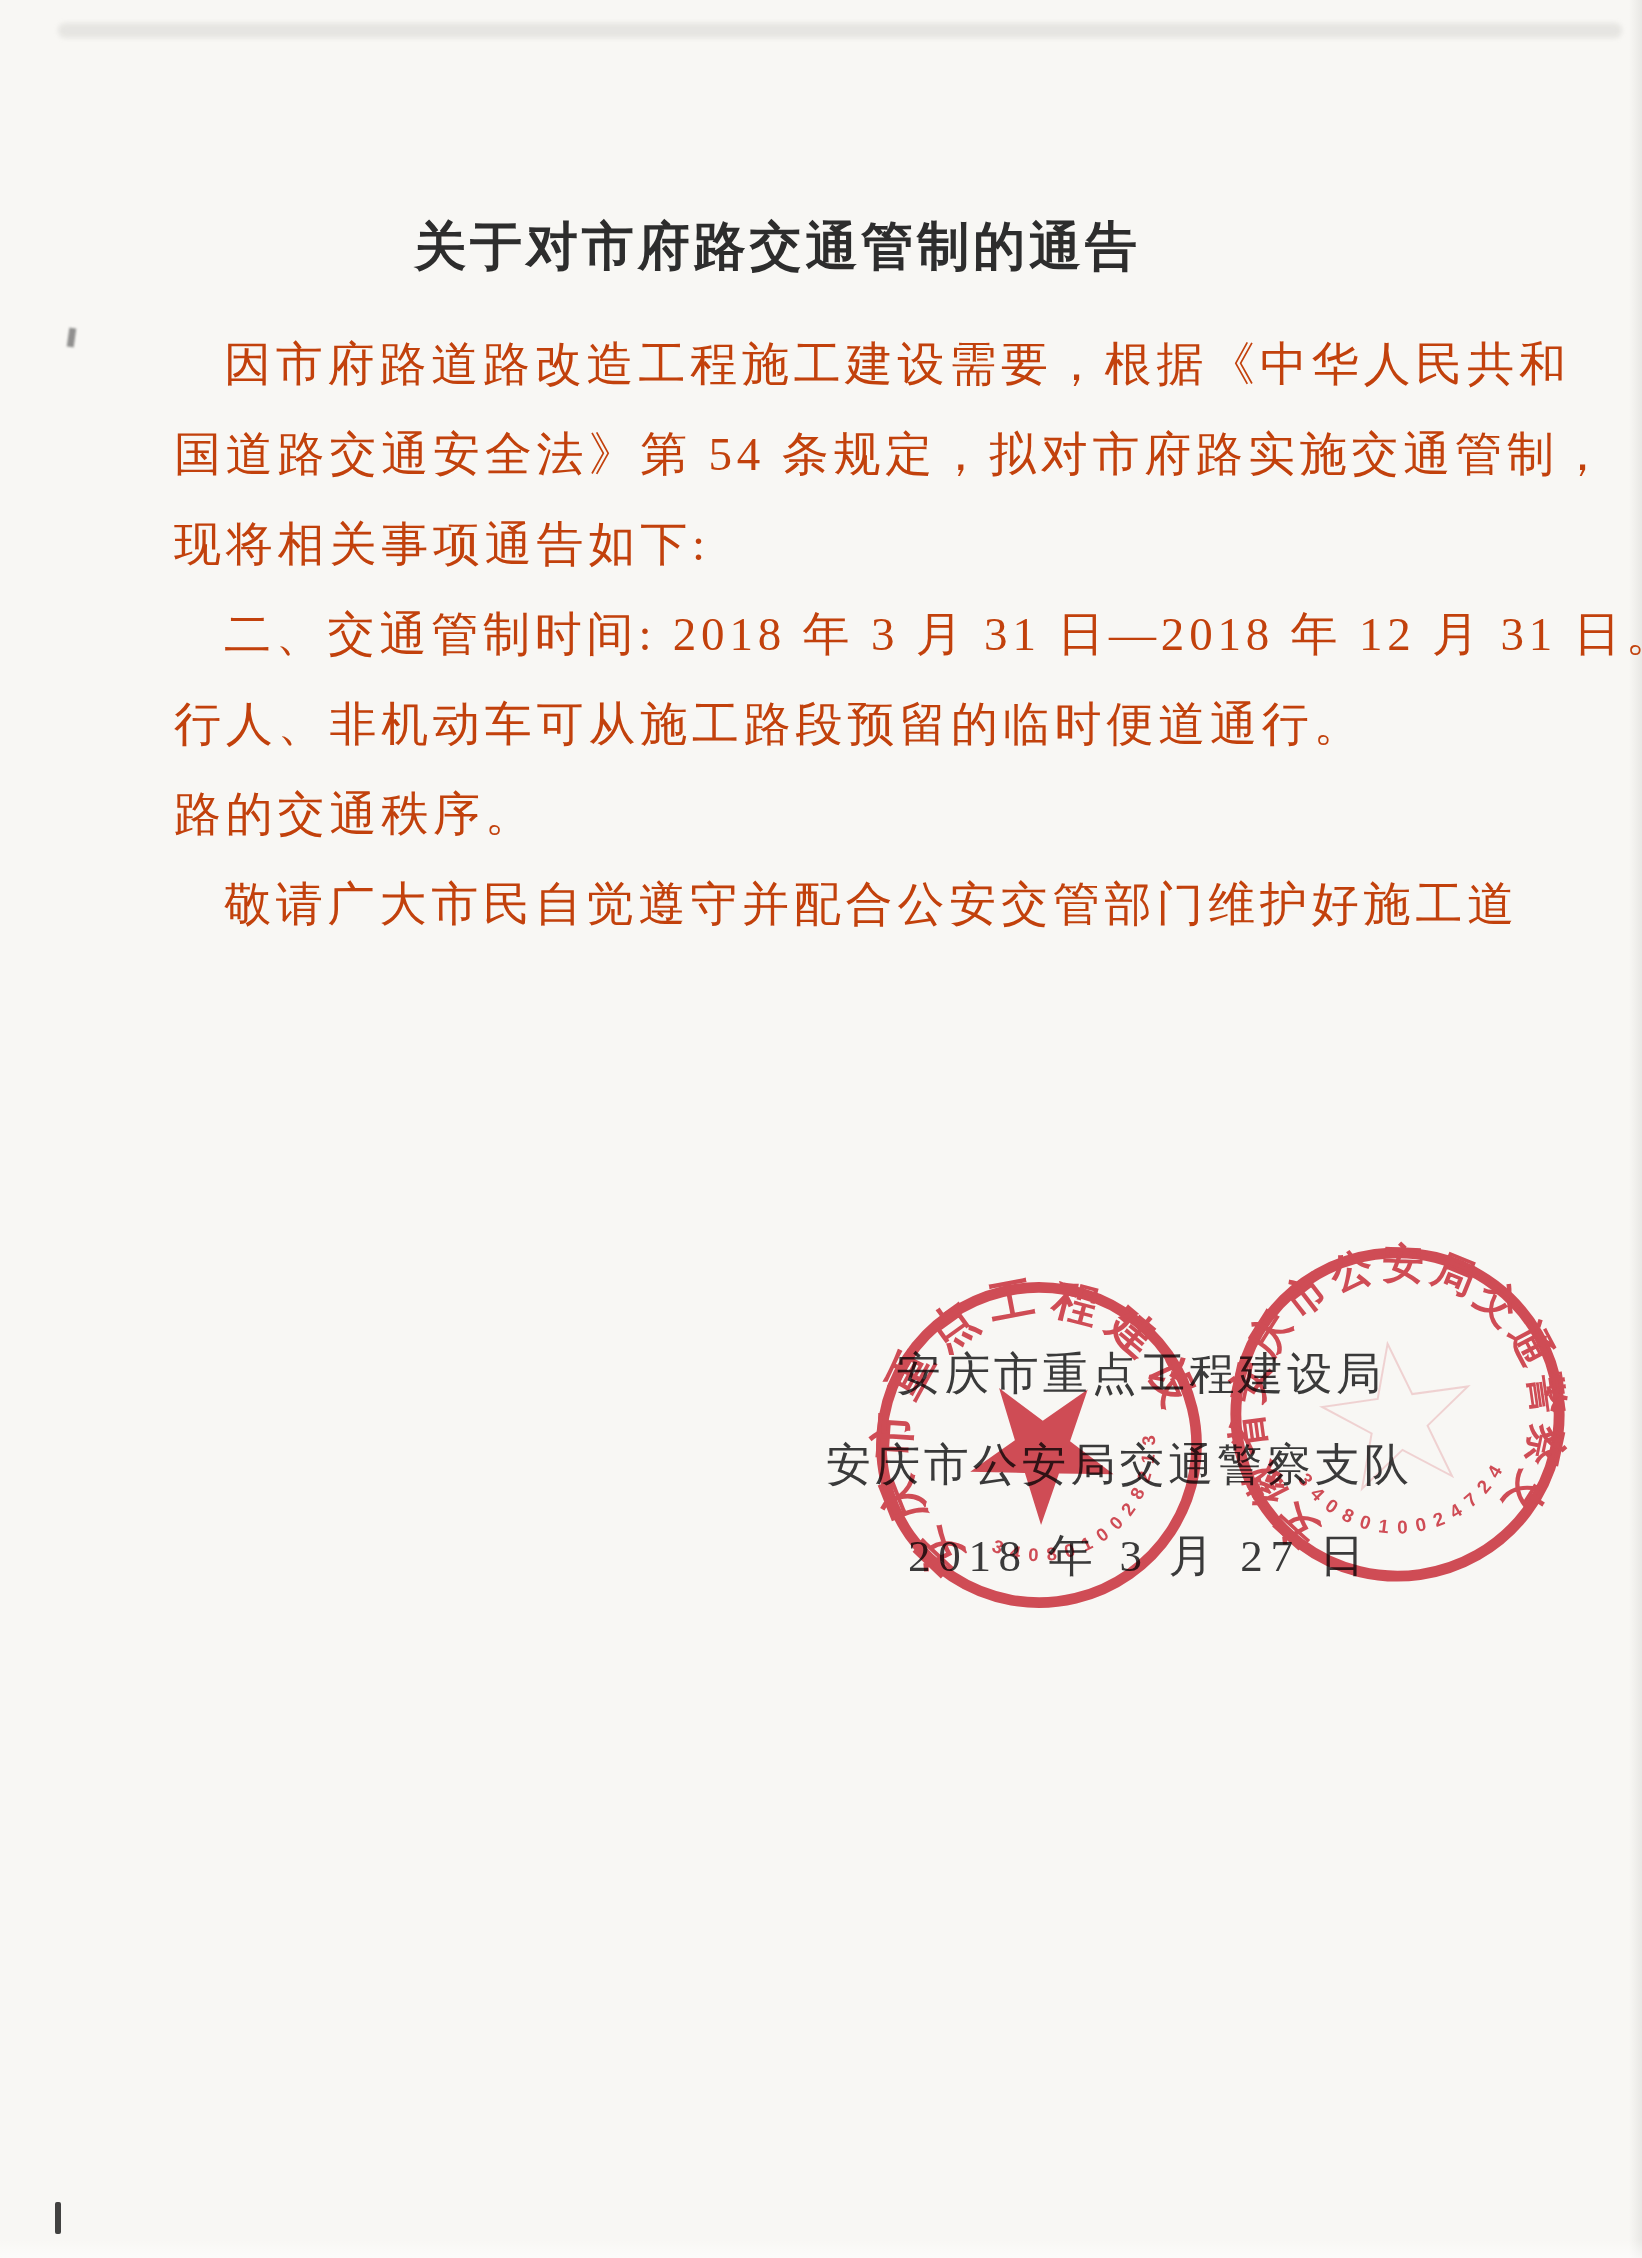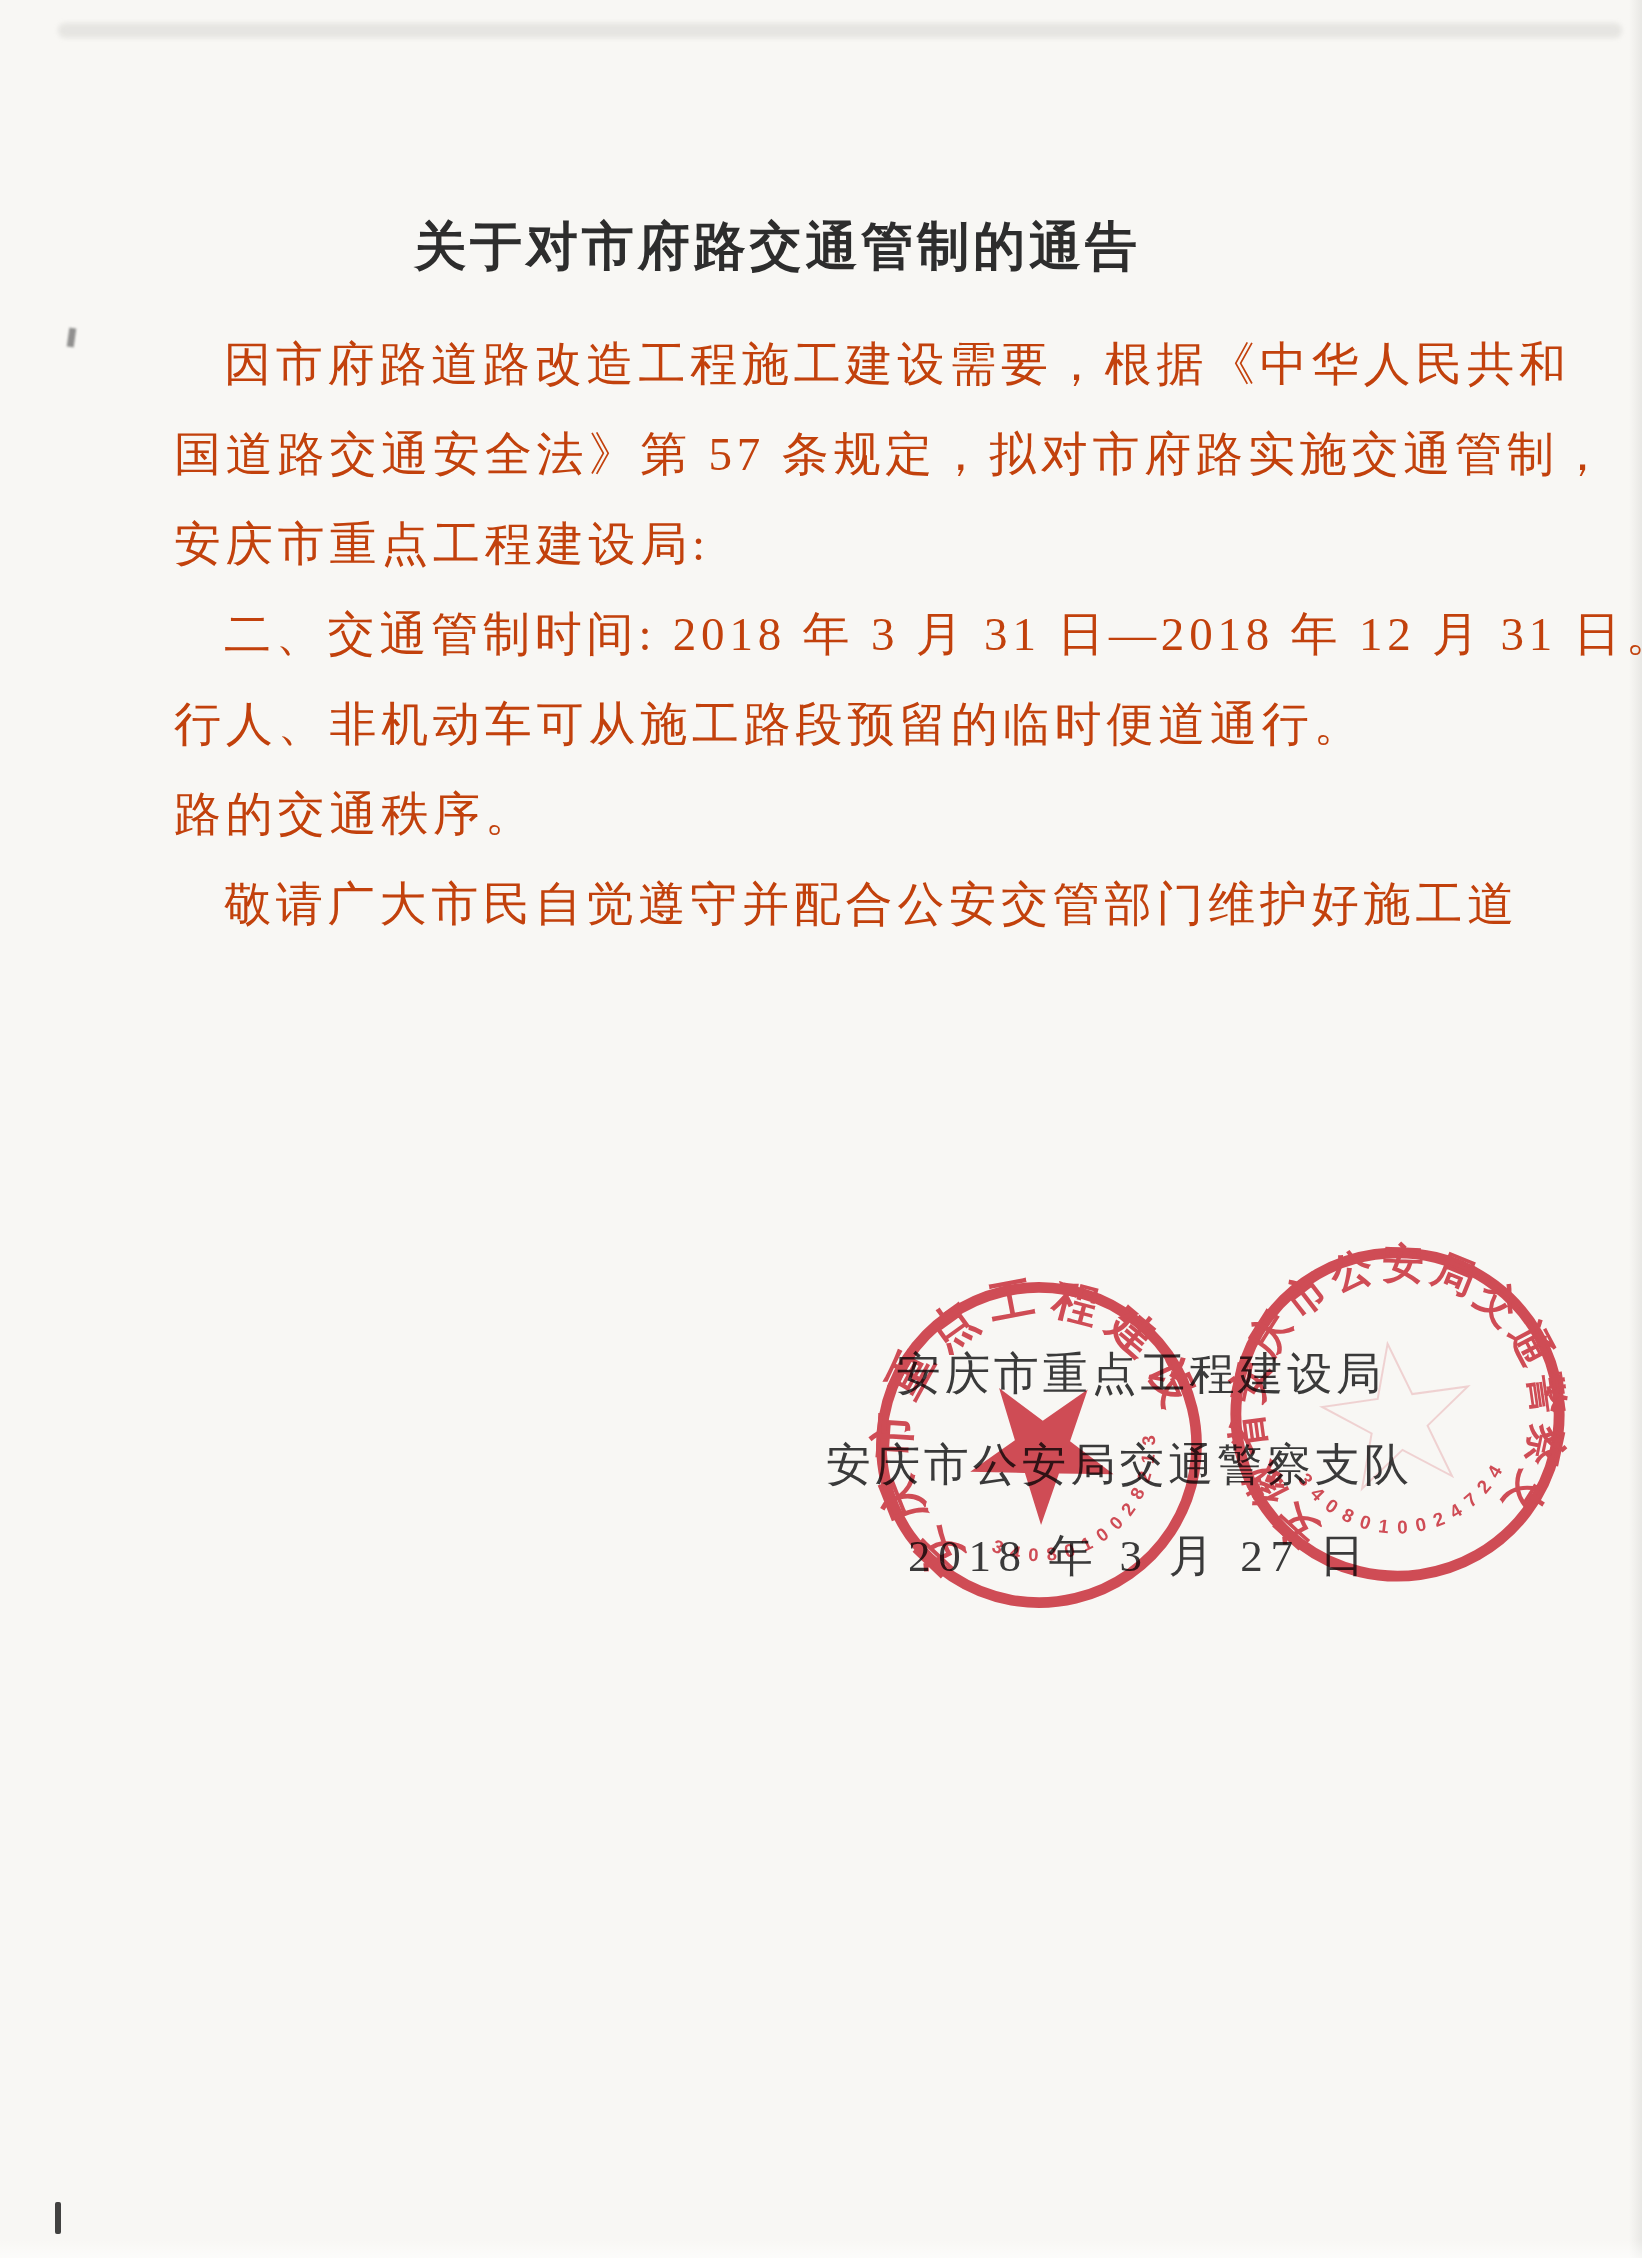--- a/index.html
+++ b/index.html
@@ -90,22 +90,22 @@
   <div class="streak-top"></div>
   <div class="mark-left"></div>
   <div class="mark-bottom"></div>
   <div class="edge-right"></div>
   <div class="edge-bottom"></div>
 
   <div class="doc-title">关于对市府路交通管制的通告</div>
 
   <div class="doc-body">
     <div class="line ind">因市府路道路改造工程施工建设需要，根据《中华人民共和</div>
-    <div class="line">国道路交通安全法》第 57 条规定，拟对市府路实施交通管制，</div>
-    <div class="line">安庆市重点工程建设局:</div>
+    <div class="line">国道路交通安全法》第 54 条规定，拟对市府路实施交通管制，</div>
+    <div class="line">现将相关事项通告如下:</div>
     <div class="line ind">二、交通管制时间: 2018 年 3 月 31 日—2018 年 12 月 31 日。</div>
     <div class="line">行人、非机动车可从施工路段预留的临时便道通行。</div>
     <div class="line">路的交通秩序。</div>
     <div class="line ind">敬请广大市民自觉遵守并配合公安交管部门维护好施工道</div>
   </div>
 
   <div class="sig sig-org1">安庆市重点工程建设局</div>
   <div class="sig sig-org2">安庆市公安局交通警察支队</div>
   <div class="sig sig-date">2018 年 3 月 27 日</div>
 

